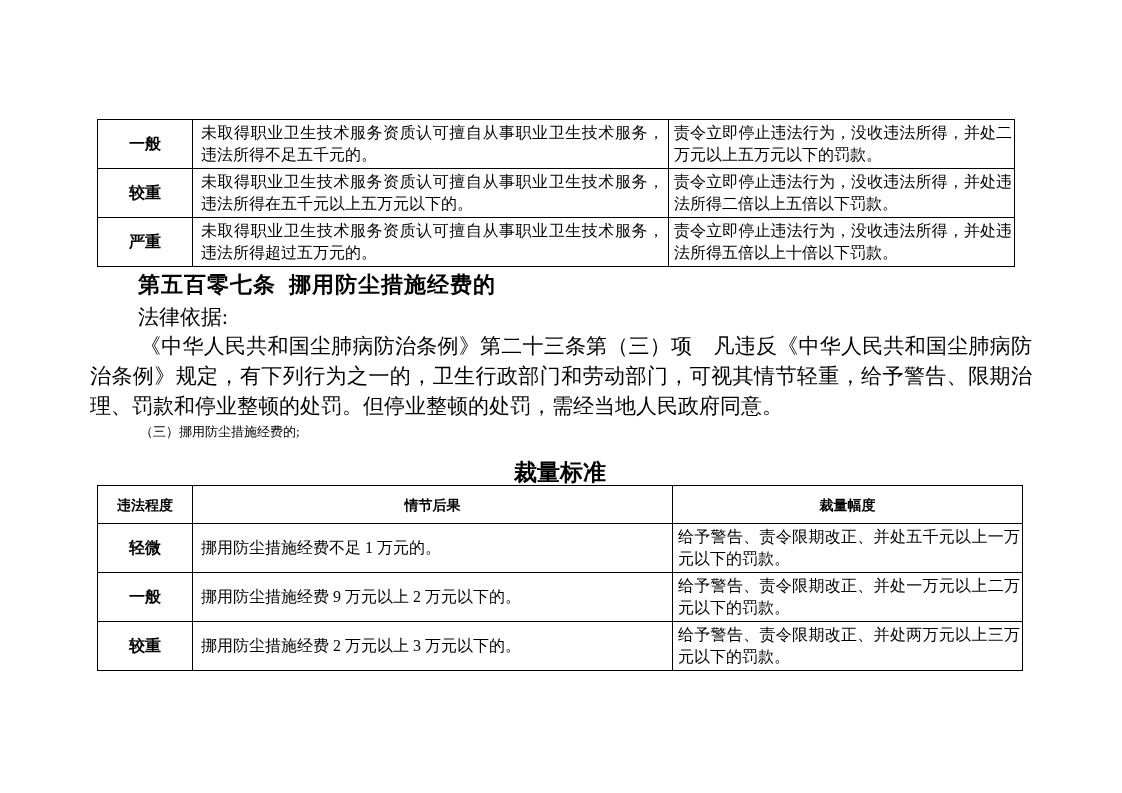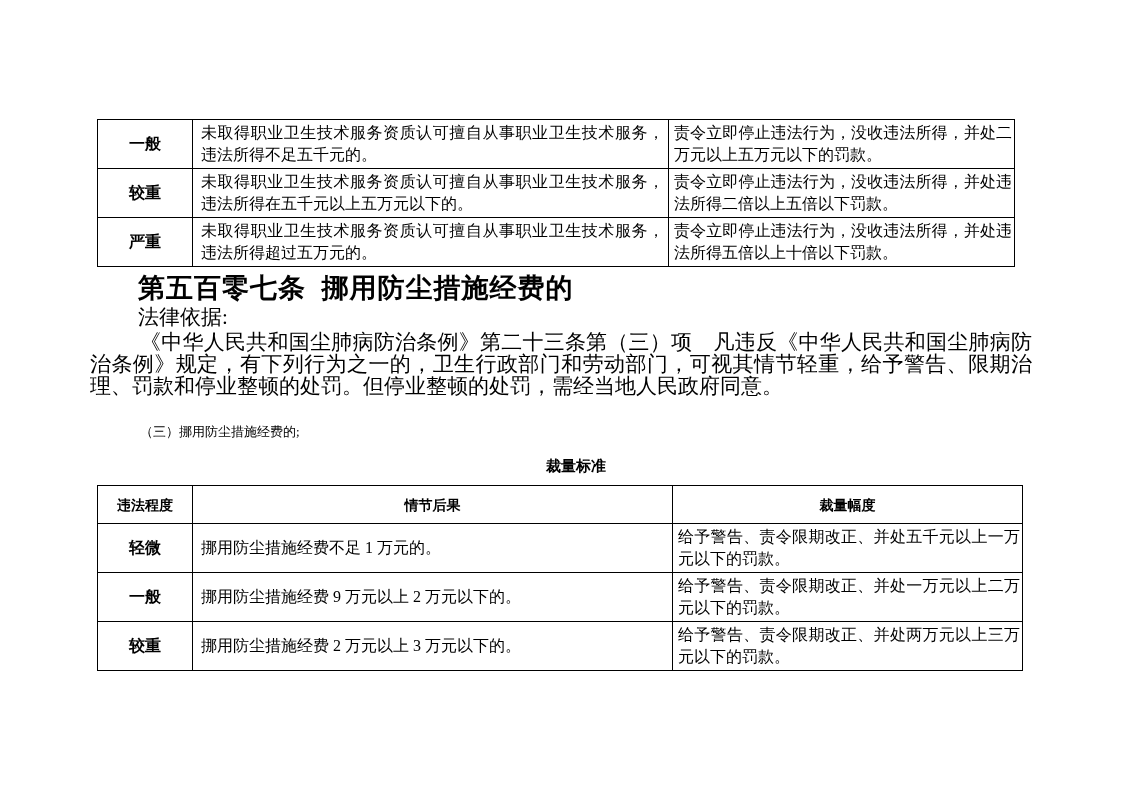--- a/index.html
+++ b/index.html
@@ -56,57 +56,57 @@
     font-weight: bold;
     font-size: 14px;
     text-align: center;
     padding: 0;
   }
   
   .article-heading {
     position: absolute;
     left: 138px;
     top: 270px;
-    font-size: 27px;
+    font-size: 22px;
     font-weight: bold;
     white-space: pre;
     letter-spacing: 1px;
   }
   .legal-basis-label {
     position: absolute;
     left: 138px;
     top: 303px;
     font-size: 21px;
   }
   .legal-basis-paragraph {
     position: absolute;
     left: 90px;
     top: 331px;
     width: 942px;
     font-size: 21px;
-    line-height: 22px;
+    line-height: 30px;
     text-align: justify;
     text-indent: 50px;
     margin: 0;
   }
   .item-clause {
     position: absolute;
     left: 140px;
     top: 423px;
     font-size: 13px;
   }
   .standards-title {
     position: absolute;
-    left: 113px;
+    left: 97px;
     top: 457px;
     width: 926px;
     text-align: center;
     font-family: "Liberation Sans", "DejaVu Sans", sans-serif;
     font-weight: bold;
-    font-size: 15px;
+    font-size: 23px;
   }
   .page-number {
     position: absolute;
     left: 0;
     top: 719px;
     width: 1122px;
     text-align: center;
     font-family: "Liberation Sans", "DejaVu Sans", sans-serif;
     font-size: 19px;
     word-spacing: 9px;

